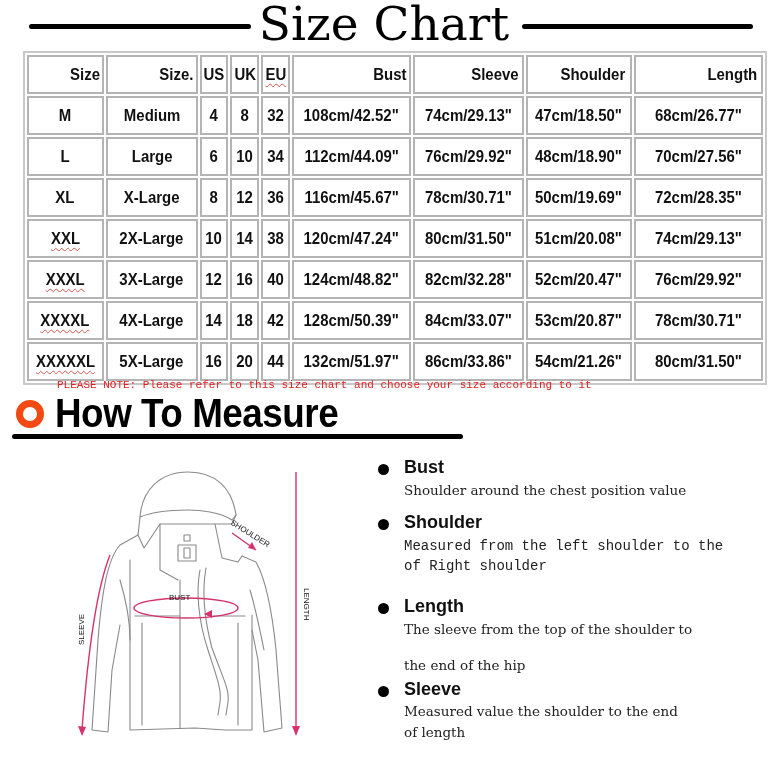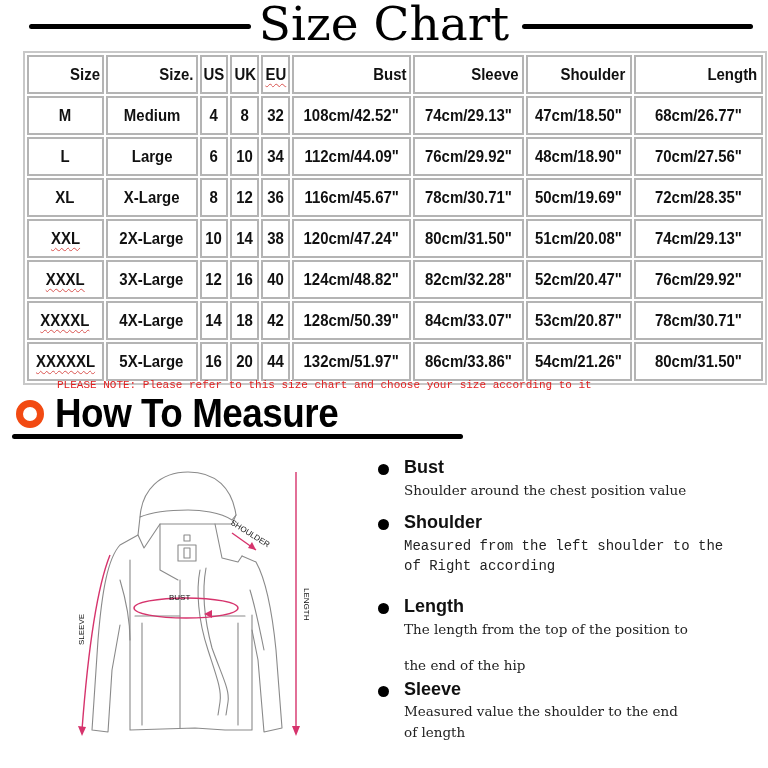--- a/index.html
+++ b/index.html
@@ -211,26 +211,26 @@
 <div class="measure-list">
   <div class="m-item" style="top:0">
     <div class="m-bullet" style="top:8px"></div>
     <div class="m-title" style="top:1px">Bust</div>
     <div class="m-desc" style="top:24px">Shoulder around the chest position value</div>
   </div>
   <div class="m-item" style="top:55px">
     <div class="m-bullet" style="top:8px"></div>
     <div class="m-title" style="top:1px">Shoulder</div>
     <div class="m-desc mono" style="top:25px">Measured from the left shoulder to the</div>
-    <div class="m-desc mono" style="top:45px">of Right according</div>
+    <div class="m-desc mono" style="top:45px">of Right shoulder</div>
   </div>
   <div class="m-item" style="top:139px">
     <div class="m-bullet" style="top:8px"></div>
     <div class="m-title" style="top:1px">Length</div>
-    <div class="m-desc" style="top:24px">The length from the top of the position to</div>
+    <div class="m-desc" style="top:24px">The sleeve from the top of the shoulder to</div>
     <div class="m-desc" style="top:60px">the end of the hip</div>
   </div>
   <div class="m-item" style="top:222px">
     <div class="m-bullet" style="top:8px"></div>
     <div class="m-title" style="top:1px">Sleeve</div>
     <div class="m-desc" style="top:23px">Measured value the shoulder to the end</div>
     <div class="m-desc" style="top:44px">of length</div>
   </div>
 </div>
 

